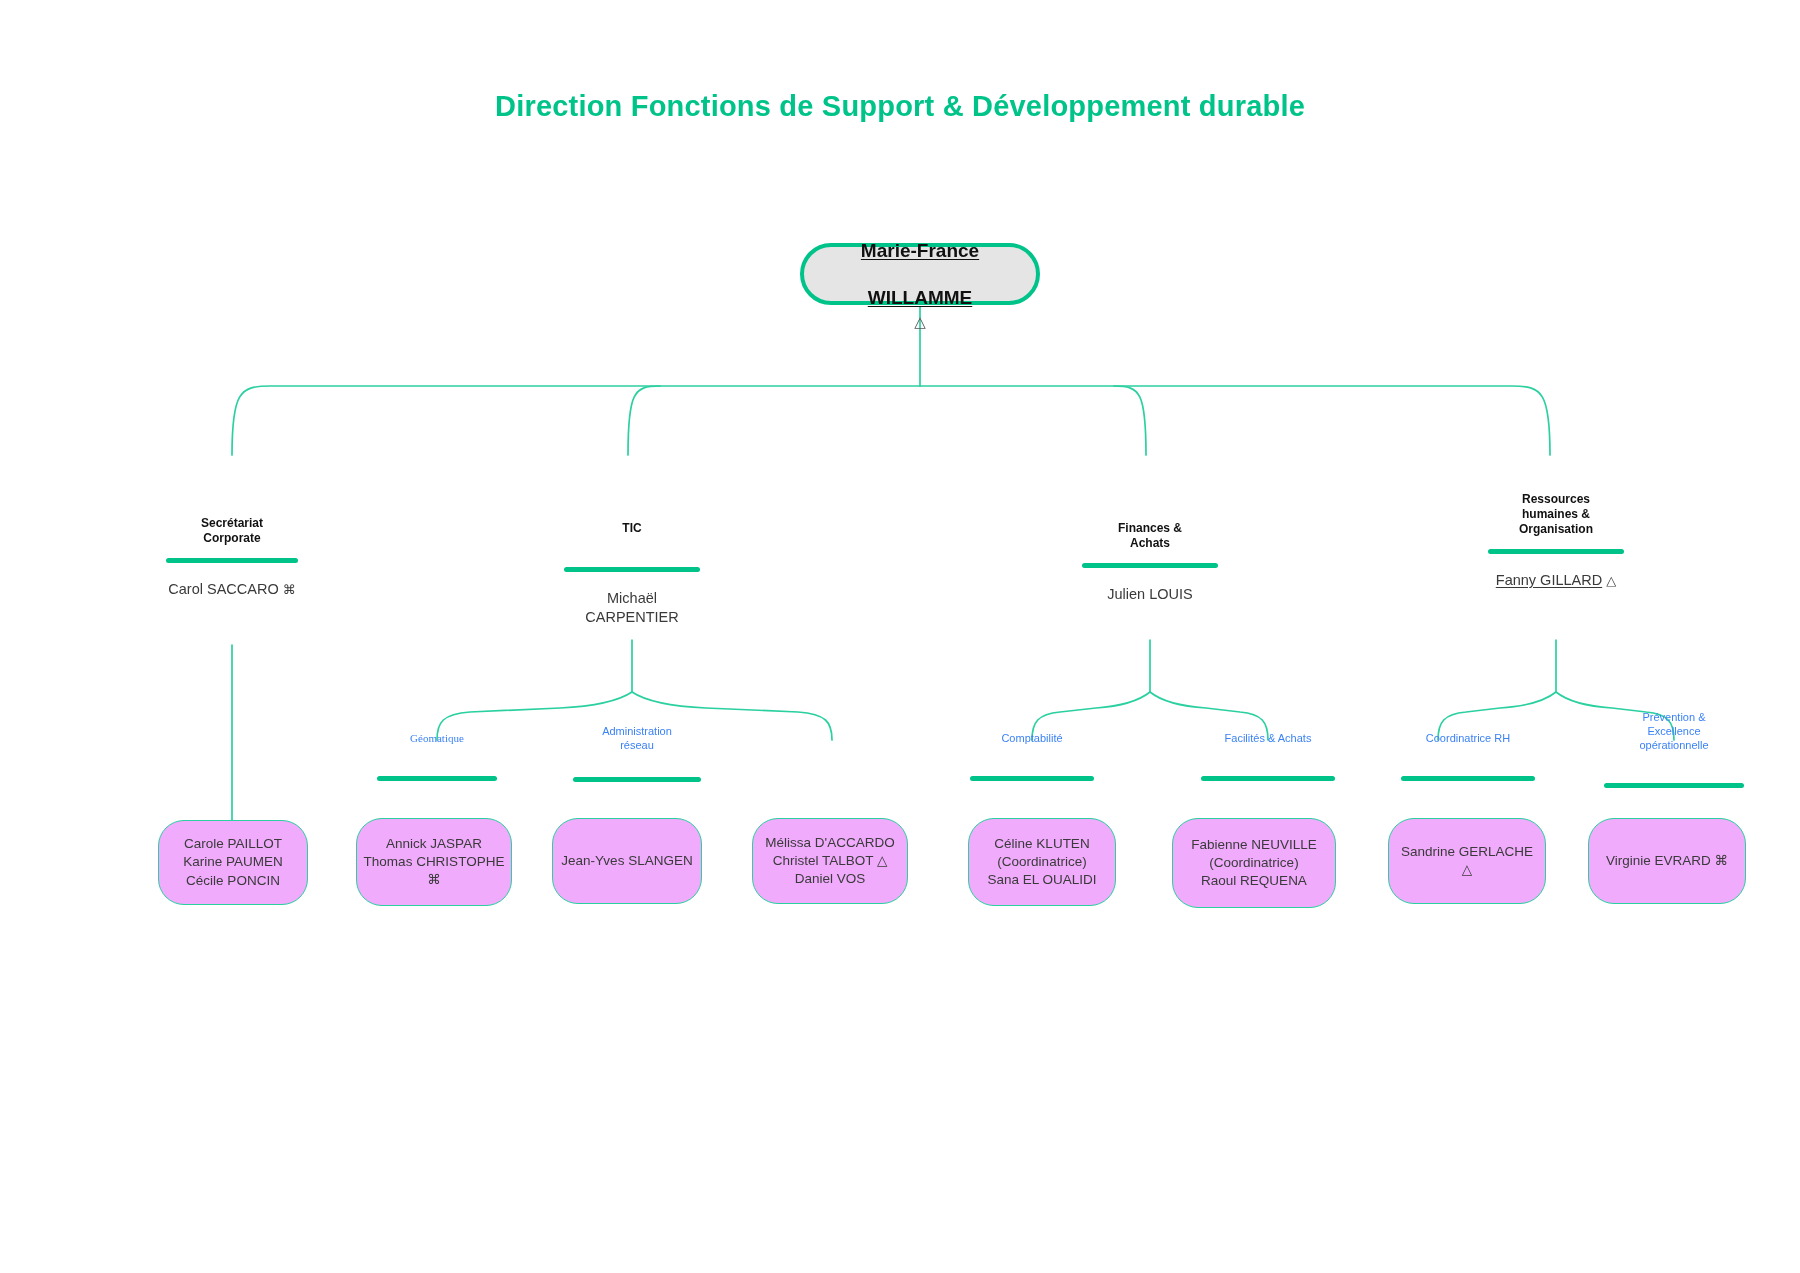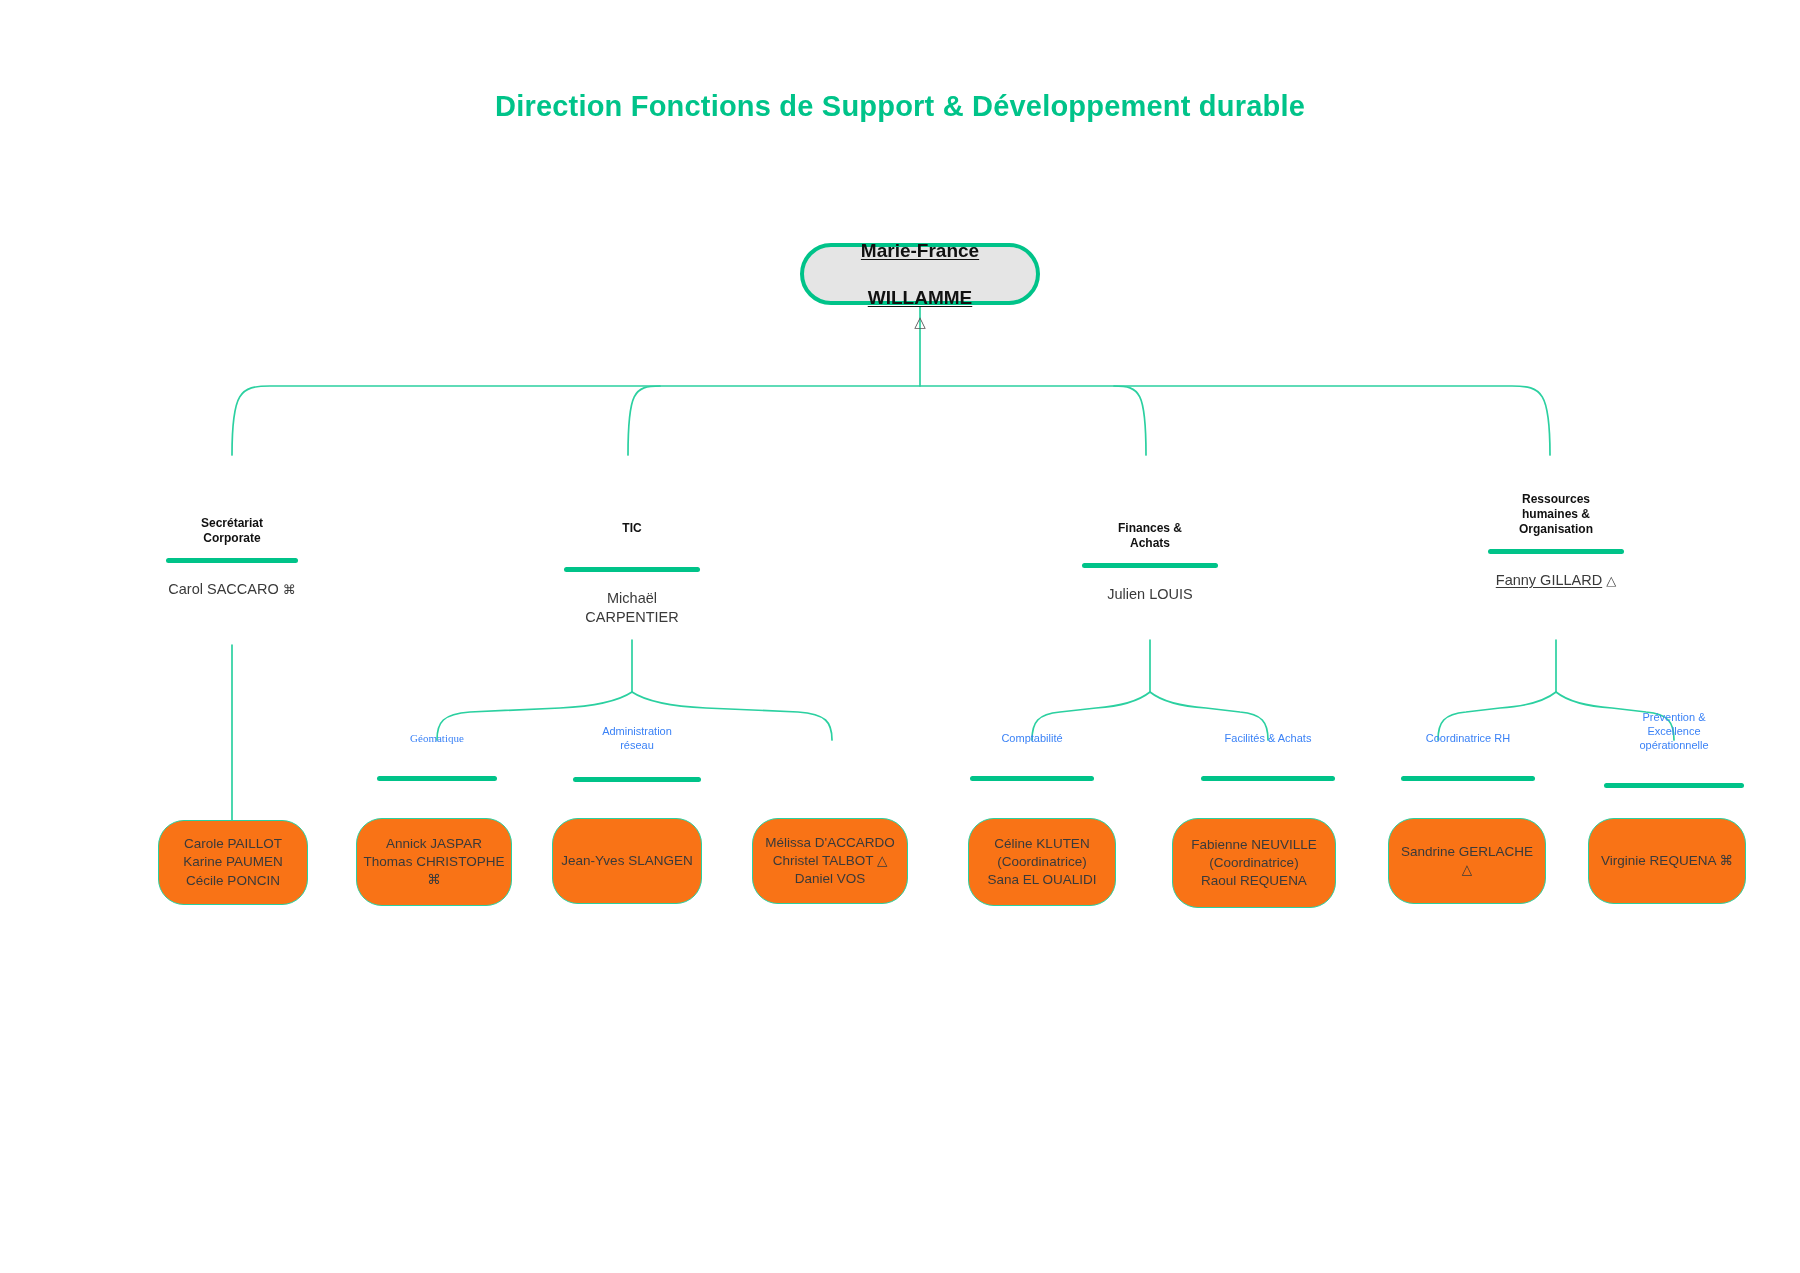--- a/index.html
+++ b/index.html
@@ -126,21 +126,21 @@
     margin: 0 auto;
     position: absolute;
     left: 50%;
     transform: translateX(-50%);
   }
   
   .mbox {
     position: absolute;
     border: 1.6px solid #2BD0A0;
     border-radius: 26px;
-    background: #f97316;
+    background: #f0abfc;
     box-sizing: border-box;
     display: flex;
     align-items: center;
     justify-content: center;
     padding: 4px 6px;
   }
   .mbox-text {
     font-size: 13.5px;
     color: #3a3a3a;
     text-align: center;
@@ -304,16 +304,16 @@
     <div class="mbox-text">Fabienne NEUVILLE
 (Coordinatrice)
 Raoul REQUENA</div>
   </div>
 
   <div class="mbox" style="left:1388px; top:818px; width:158px; height:86px;">
     <div class="mbox-text">Sandrine GERLACHE △</div>
   </div>
 
   <div class="mbox" style="left:1588px; top:818px; width:158px; height:86px;">
-    <div class="mbox-text">Virginie REQUENA ⌘</div>
+    <div class="mbox-text">Virginie EVRARD ⌘</div>
   </div>
 
 </div>
 
 </body></html>

